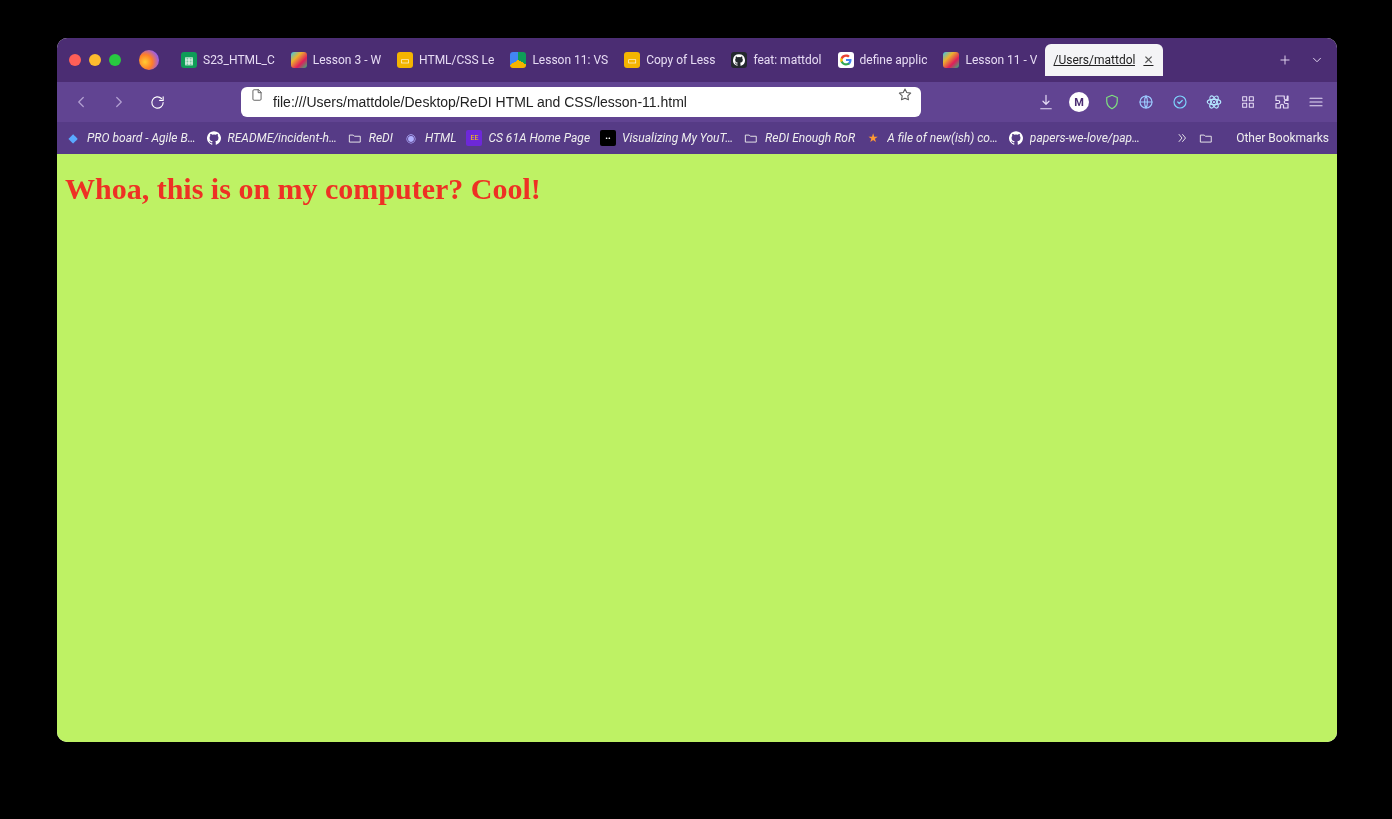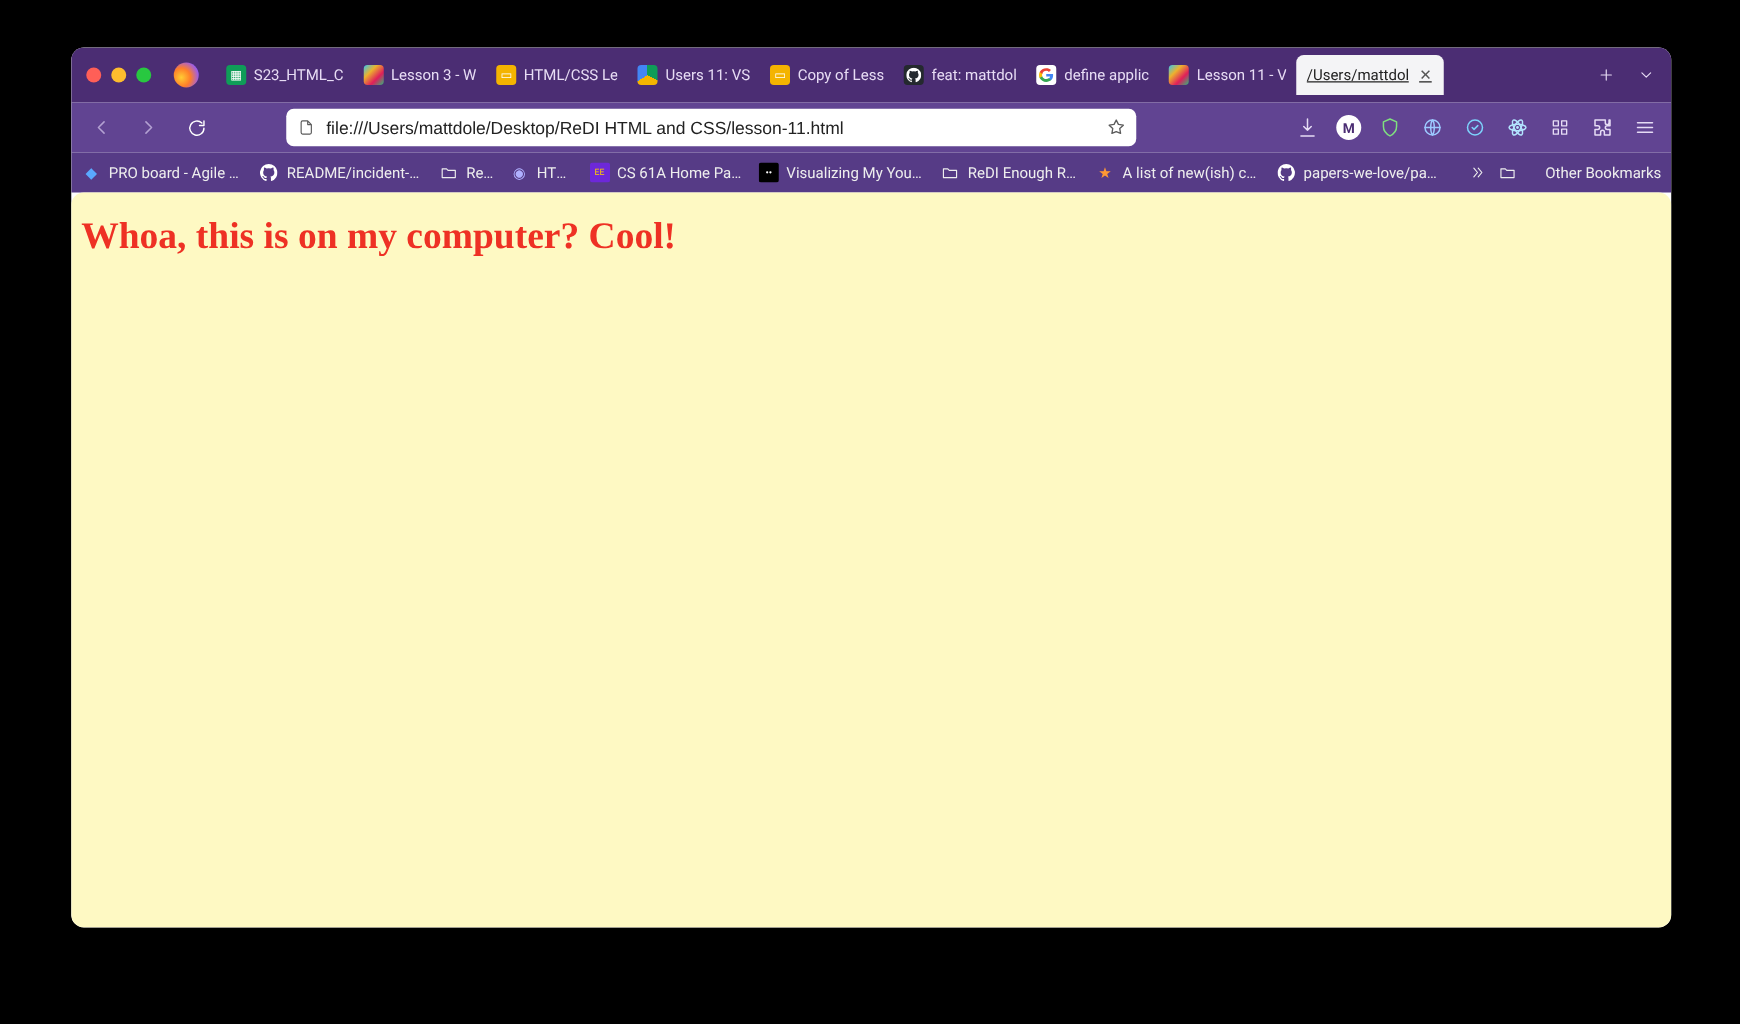--- a/index.html
+++ b/index.html
@@ -45,49 +45,49 @@
   .navbar {
     background:#614492;
     height:40px;
     display:flex; align-items:center;
     padding: 0 10px; gap:10px;
   }
   .navbtn { width:28px;height:28px;display:flex;align-items:center;justify-content:center;color:#d7c9ee; opacity:.7;}
   .navbtn.enabled{opacity:1;color:#fff;}
   .urlbar {
     flex: 0 0 680px;
-    margin-left: 48px;
+    margin-left: 60px;
     height:30px; background:#fff; border-radius:6px;
-    display:flex; align-items:center; padding:0 8px; gap:8px;
+    display:flex; padding:0 8px; gap:8px;
     color:#333; font-size:14px;
   }
   .urlbar .pageicon{width:16px;height:16px;display:flex;align-items:center;justify-content:center;color:#5b5b5b;}
   .urlbar input {
     flex:1; border:0; outline:0; font-size:14px; color:#222; background:transparent;
   }
   .urlbar .star{color:#5b5b5b;}
   .right-icons{margin-left:auto;display:flex;gap:12px;align-items:center;}
   .right-icons .ico{width:22px;height:22px;display:flex;align-items:center;justify-content:center;color:#e6dcf5;font-size:14px;}
   .circle-badge{width:20px;height:20px;border-radius:50%;background:#fff;color:#4b2d73;font-size:11px;font-weight:700;display:flex;align-items:center;justify-content:center;}
   
   .bmbar{
     background:#563b86;
     height:32px;
     display:flex; align-items:center;
     padding:0 8px; gap:10px;
     color:#eee; font-size:12px;
   }
   .bm{display:flex;align-items:center;gap:6px;max-width:160px;white-space:nowrap;overflow:hidden;text-overflow:ellipsis;cursor:default;}
   .bm .bico{width:16px;height:16px;flex:0 0 16px;display:flex;align-items:center;justify-content:center;font-size:12px;}
-  .bm .blabel{overflow:hidden;text-overflow:ellipsis;}
+  .bm .blabel{overflow:hidden;text-overflow:ellipsis;font-style:italic;}
   .bmspacer{flex:1;}
   .otherbm{display:flex;align-items:center;gap:23px;white-space:nowrap;}
   
   .page {
-    flex:1; background:#fef9c3; overflow:auto;border-radius:10px;
+    flex:1; background:#bef264; overflow:auto;
   }
   .page h1 {
     font-family: Georgia, "Times New Roman", serif;
     font-weight: 700;
     font-size: 30px;
     color: #ee3124;
     margin: 18px 8px;
   }
   
   svg { display:block; }
@@ -114,21 +114,21 @@
       <div class="tab">
         <span class="favicon" style="background:linear-gradient(135deg,#36c5f0,#ecb22e,#e01e5a,#2eb67d)"></span>
         <span class="tlabel">Lesson 3 - W</span>
       </div>
       <div class="tab">
         <span class="favicon" style="background:#f4b400">▭</span>
         <span class="tlabel">HTML/CSS Le</span>
       </div>
       <div class="tab">
         <span class="favicon" style="background:conic-gradient(#0f9d58 0 33%,#f4b400 33% 66%,#4285f4 66% 100%)"></span>
-        <span class="tlabel">Users 11: VS</span>
+        <span class="tlabel">Lesson 11: VS</span>
       </div>
       <div class="tab">
         <span class="favicon" style="background:#f4b400">▭</span>
         <span class="tlabel">Copy of Less</span>
       </div>
       <div class="tab">
         <span class="favicon" style="background:#24292e">
           <svg width="12" height="12" viewBox="0 0 16 16">
               <path fill="#fff" d="M8 .2a8 8 0 0 0-2.53 15.59c.4.07.55-.17.55-.38v-1.5c-2.23.49-2.7-.95-2.7-.95-.36-.92-.89-1.17-.89-1.17-.73-.5.06-.49.06-.49.8.06 1.23.83 1.23.83.71 1.22 1.87.87 2.33.66.07-.52.28-.87.5-1.07-1.78-.2-3.64-.89-3.64-3.95 0-.87.31-1.58.82-2.14-.08-.2-.36-1.02.08-2.12 0 0 .67-.21 2.2.82a7.6 7.6 0 0 1 4 0c1.53-1.03 2.2-.82 2.2-.82.44 1.1.16 1.92.08 2.12.51.56.82 1.27.82 2.14 0 3.07-1.87 3.75-3.65 3.95.29.25.54.73.54 1.48v2.19c0 .21.15.46.55.38A8 8 0 0 0 8 .2z"></path>
             </svg>
@@ -287,21 +287,21 @@
     <div class="bm">
       <span class="bico">
         <svg width="14" height="14" viewBox="0 0 24 24">
             <path class="stroke" d="M3 7h6l2 2h10v10H3z"></path>
           </svg>
       </span>
       <span class="blabel">ReDI Enough RoR</span>
     </div>
     <div class="bm">
       <span class="bico" style="color:#ff9933">★</span>
-      <span class="blabel">A list of new(ish) co…</span>
+      <span class="blabel">A file of new(ish) co…</span>
     </div>
     <div class="bm">
       <span class="bico">
         <svg width="14" height="14" viewBox="0 0 16 16">
             <path fill="#fff" d="M8 .2a8 8 0 0 0-2.53 15.59c.4.07.55-.17.55-.38v-1.5c-2.23.49-2.7-.95-2.7-.95-.36-.92-.89-1.17-.89-1.17-.73-.5.06-.49.06-.49.8.06 1.23.83 1.23.83.71 1.22 1.87.87 2.33.66.07-.52.28-.87.5-1.07-1.78-.2-3.64-.89-3.64-3.95 0-.87.31-1.58.82-2.14-.08-.2-.36-1.02.08-2.12 0 0 .67-.21 2.2.82a7.6 7.6 0 0 1 4 0c1.53-1.03 2.2-.82 2.2-.82.44 1.1.16 1.92.08 2.12.51.56.82 1.27.82 2.14 0 3.07-1.87 3.75-3.65 3.95.29.25.54.73.54 1.48v2.19c0 .21.15.46.55.38A8 8 0 0 0 8 .2z"></path>
           </svg>
       </span>
       <span class="blabel">papers-we-love/pap…</span>
     </div>
     <div class="bmspacer"></div>

